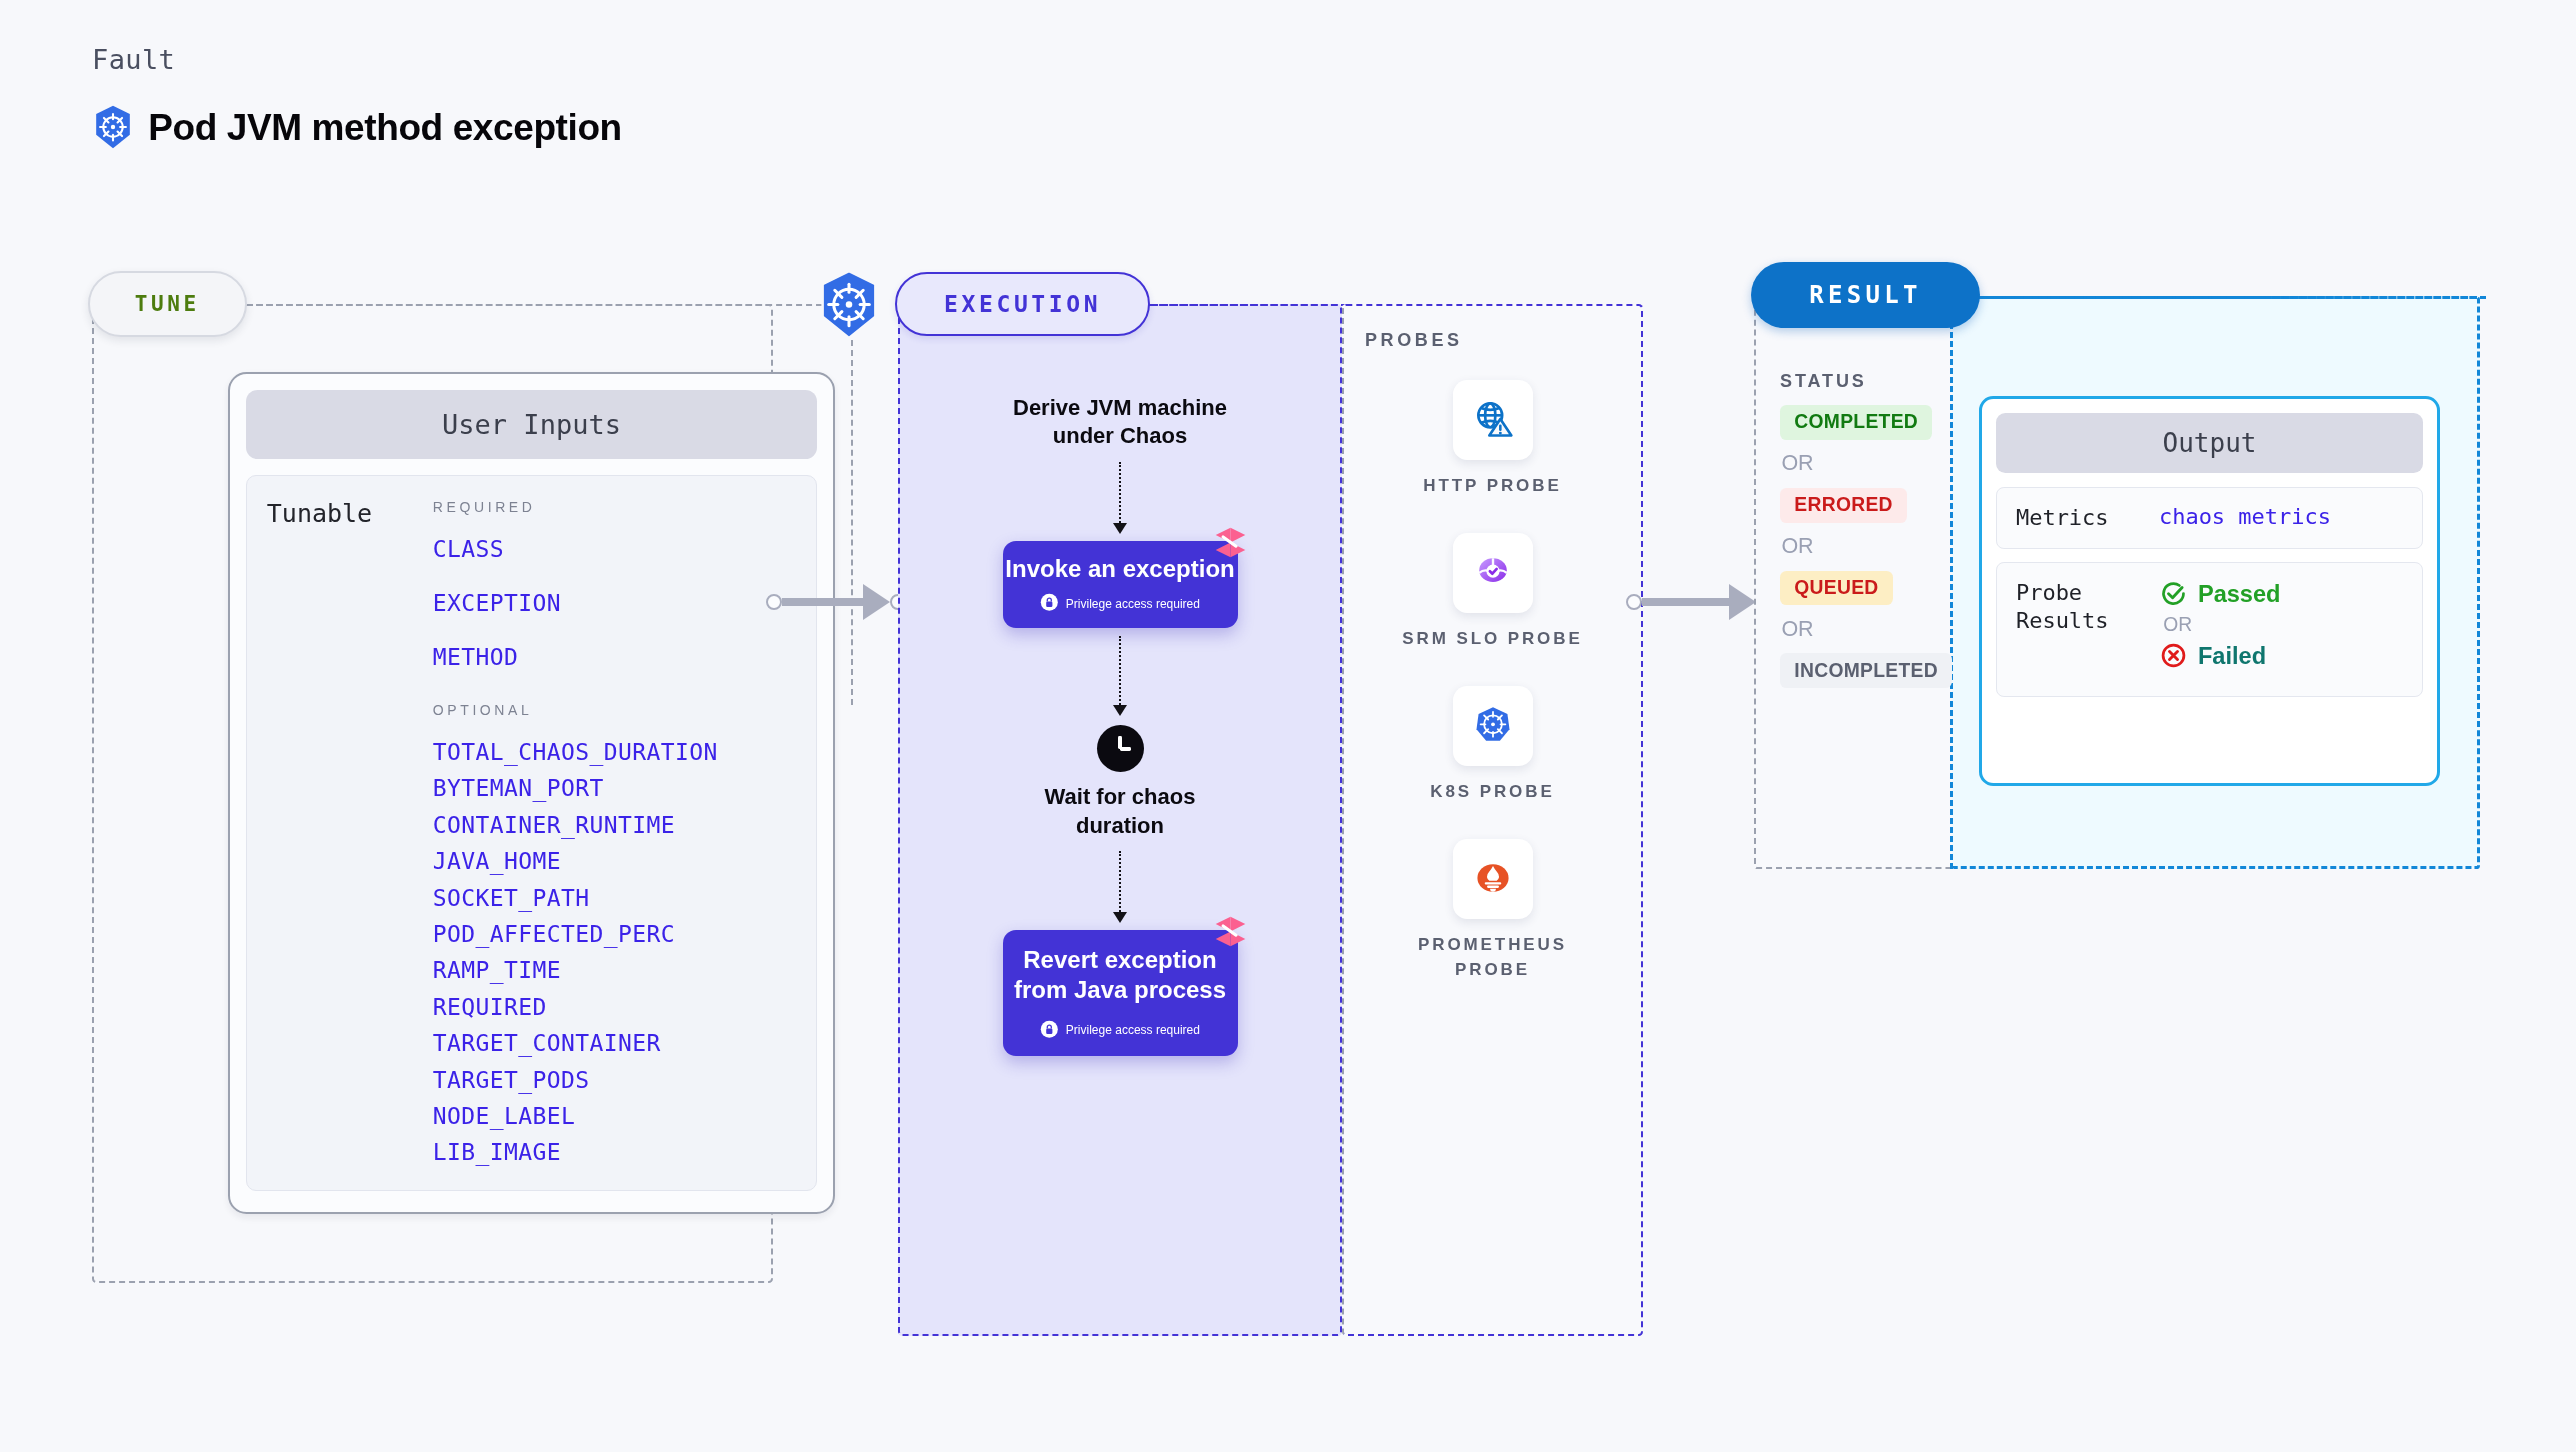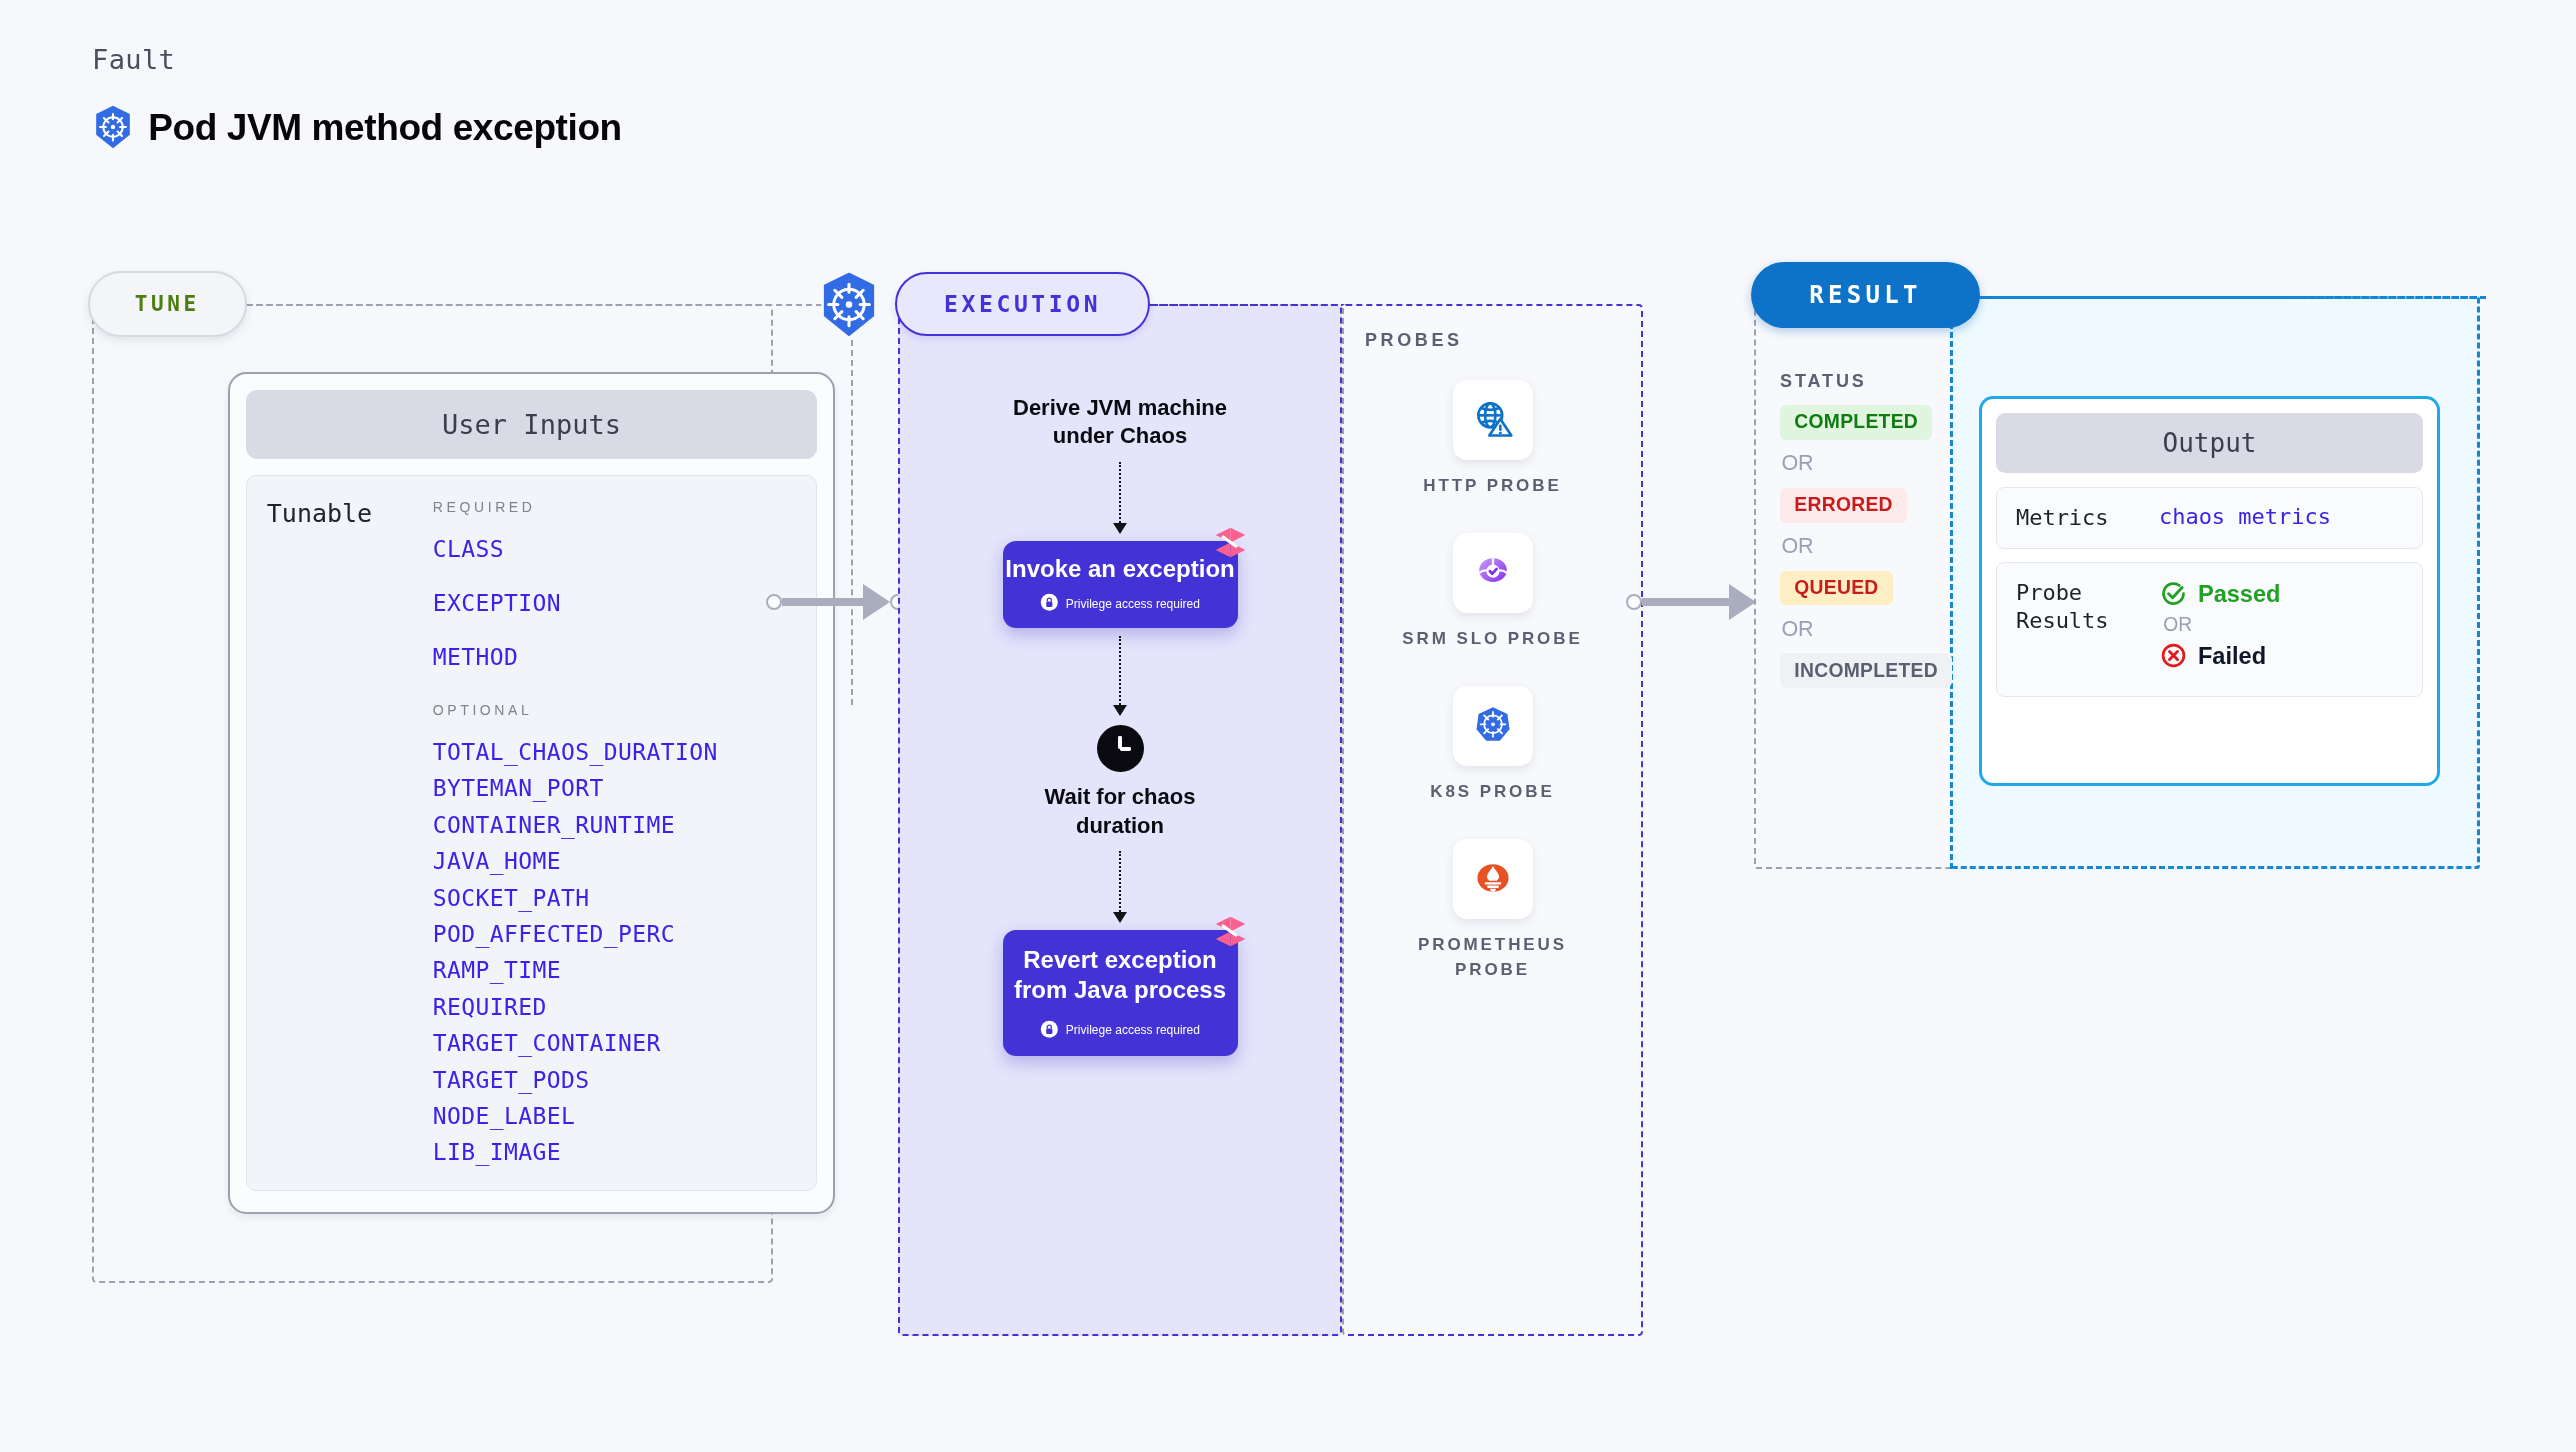--- a/index.html
+++ b/index.html
@@ -568,18 +568,18 @@
         <span class="lbl" style="color:#22a026;">Passed</span>
       </div>
       <div class="res-or">OR</div>
       <div class="res-line">
         <span>
           <svg width="29" height="29" viewBox="0 0 32 32">
             <circle cx="16" cy="16" r="11.5" fill="none" stroke="#e01b1b" stroke-width="3"></circle>
             <path d="M11.6 11.6 L20.4 20.4 M20.4 11.6 L11.6 20.4" stroke="#e01b1b" stroke-width="3.2" stroke-linecap="round"></path>
           </svg>
         </span>
-        <span class="lbl" style="color:#0f172a;">Failed</span>
+        <span class="lbl" style="color:#0f766e;">Failed</span>
       </div>
     </div>
   </div>
 </div>
 
 
 </body></html>

